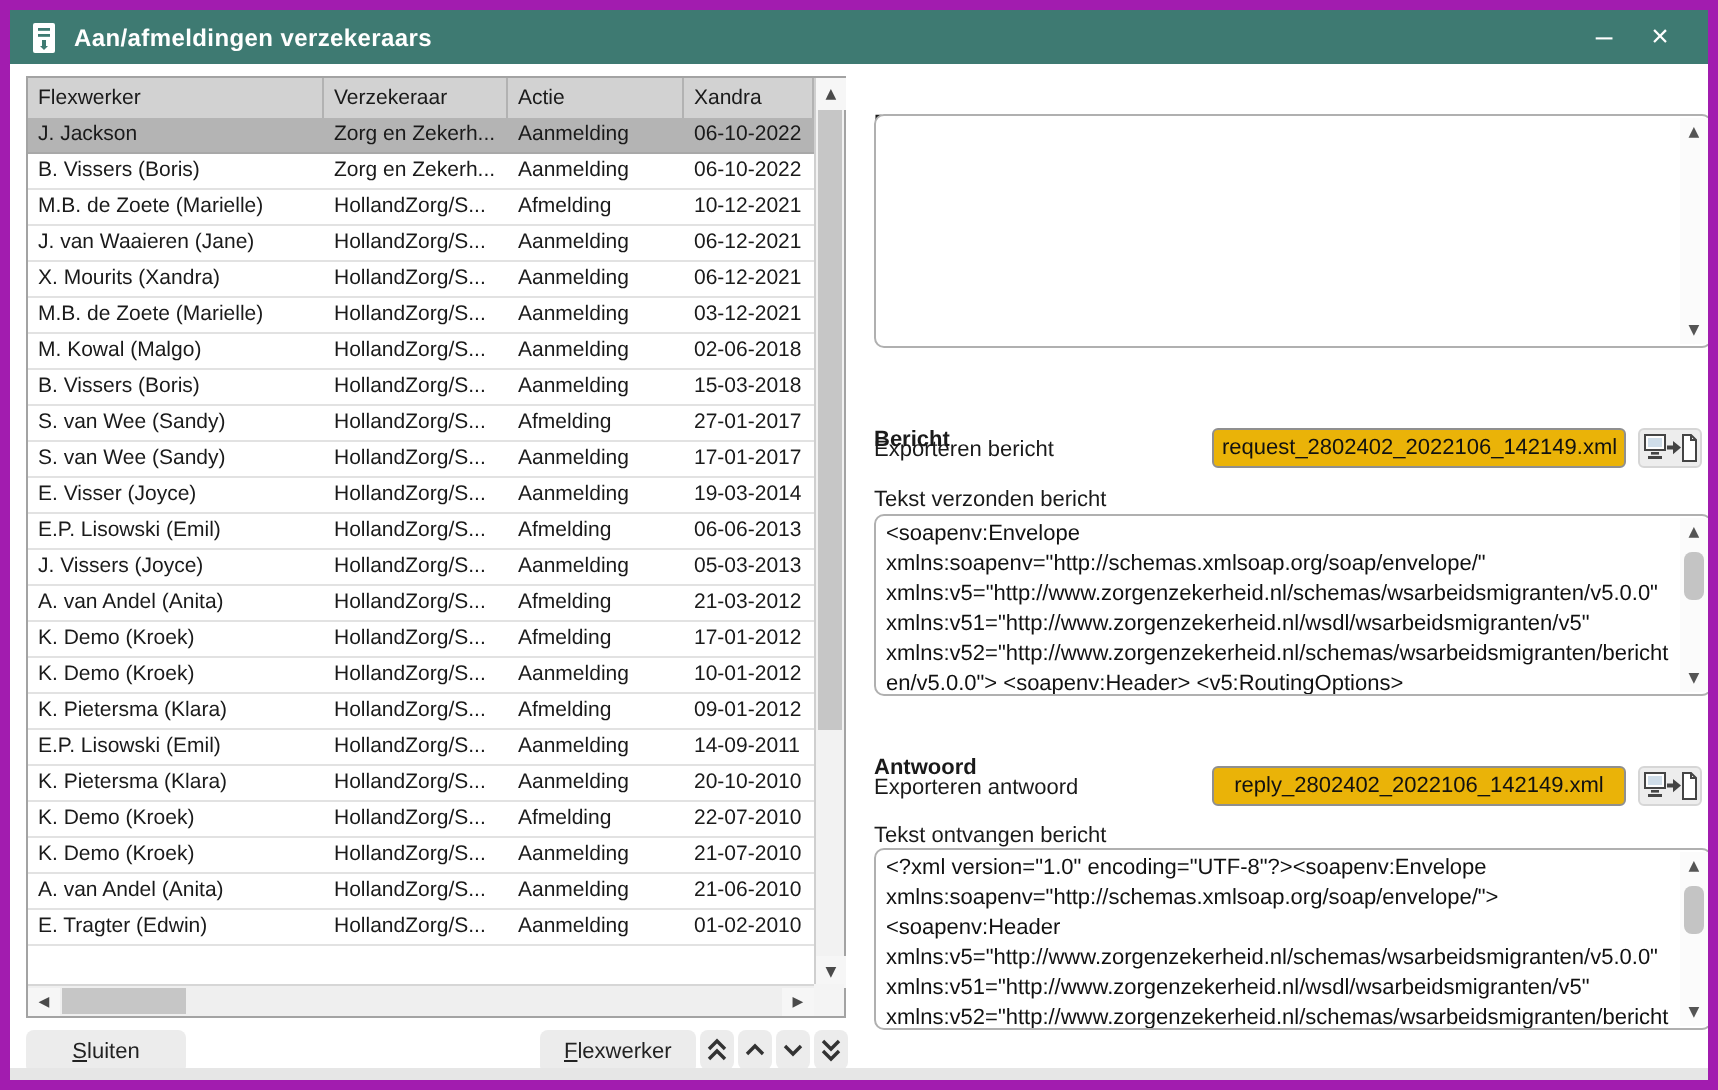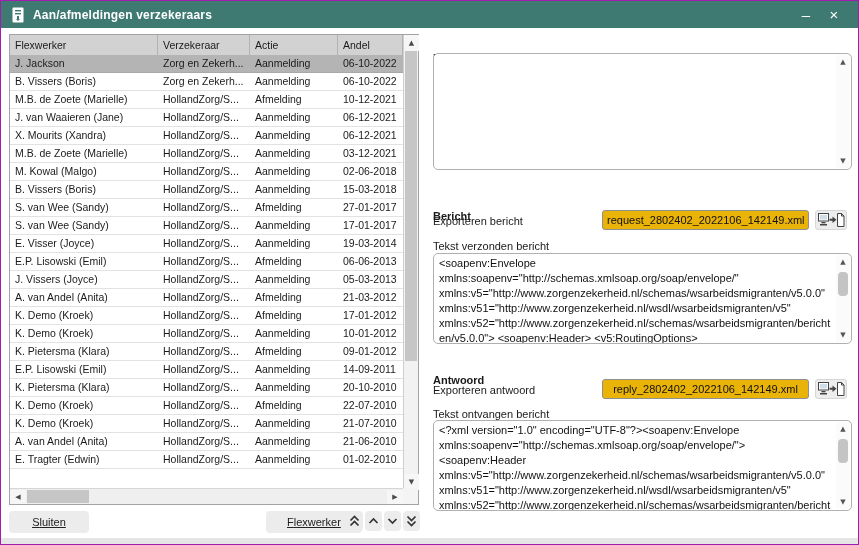--- a/index.html
+++ b/index.html
@@ -1,21 +1,21 @@
 <!DOCTYPE html>
 <html style="--titlebar: #3e7a72; --header-bg: #d2d2d2; --selected-row: #b4b4b4; --button-bg: #ececec;"><head>
 <meta charset="utf-8">
 <style>
   * { box-sizing: border-box; margin: 0; padding: 0; }
   html,body { background:#d8d8d8; }
   body { font-family: "Liberation Sans", sans-serif; }
 
   #window {
     position: relative; width: 859px; height: 545px;
-    background: #ffffff; border: 1px solid #a21caf; overflow: hidden;
+    background: #ffffff; border: 5px solid #a21caf; overflow: hidden;
   }
 
   
   .titlebar {
     position: absolute; left:0; top:0; right:0; height: 27px;
     background: var(--titlebar, #3e7a72); color: #fff;
     display: flex; align-items: center; padding: 0 10px;
   }
   .titlebar .app-icon { width: 14px; height: 16px; margin-right: 8px; flex: none; }
   .titlebar .title { font-size: 12px; font-weight: bold; flex: 1; letter-spacing: .2px; }
@@ -90,21 +90,21 @@
     position:absolute; left:382px; width:32px; height:20px;
     background:#ededed; border:1px solid #d6d6d6; border-radius:3px;
     display:flex; align-items:center; justify-content:center; cursor:default;
   }
 
   
   .btn {
     position:absolute; height:22px; background:var(--button-bg,#ececec); border:none; border-radius:4px;
     font-family:"Liberation Sans", sans-serif; font-size:11px; color:#222; cursor:default;
   }
-  .btn .accel { display:block; padding:0 21px; line-height:22px;text-decoration:underline; }
+  .btn .accel { display:block; padding:0 12px; line-height:22px; }
   .btn .accel::first-letter { text-decoration: underline; }
   .nav-btn {
     position:absolute; width:17px; height:20px; top:510px;
     background:var(--button-bg,#ececec); border:none; border-radius:4px; cursor:default;
     display:flex; align-items:center; justify-content:center; padding:0;
   }
   .nav-btn svg { display:block; }
 
   .bottom-strip { position:absolute; left:0; right:0; bottom:0; height:6px; background:#e6e6e6; }
 </style>
@@ -124,21 +124,21 @@
     <div class="title">Aan/afmeldingen verzekeraars</div>
     <div class="win-btn">–</div>
     <div class="win-btn">×</div>
   </div>
 
   <div class="table-wrap">
     <div class="thead">
       <div class="th c0">Flexwerker</div>
       <div class="th c1">Verzekeraar</div>
       <div class="th c2">Actie</div>
-      <div class="th c3">Andel</div>
+      <div class="th c3">Xandra</div>
     </div>
     <div class="tbody">
         <div class="trow selected">
       <div class="td c0">J. Jackson</div>
       <div class="td c1">Zorg en Zekerh...</div>
       <div class="td c2">Aanmelding</div>
       <div class="td c3">06-10-2022</div>
     </div>
         <div class="trow">
       <div class="td c0">B. Vissers (Boris)</div>

